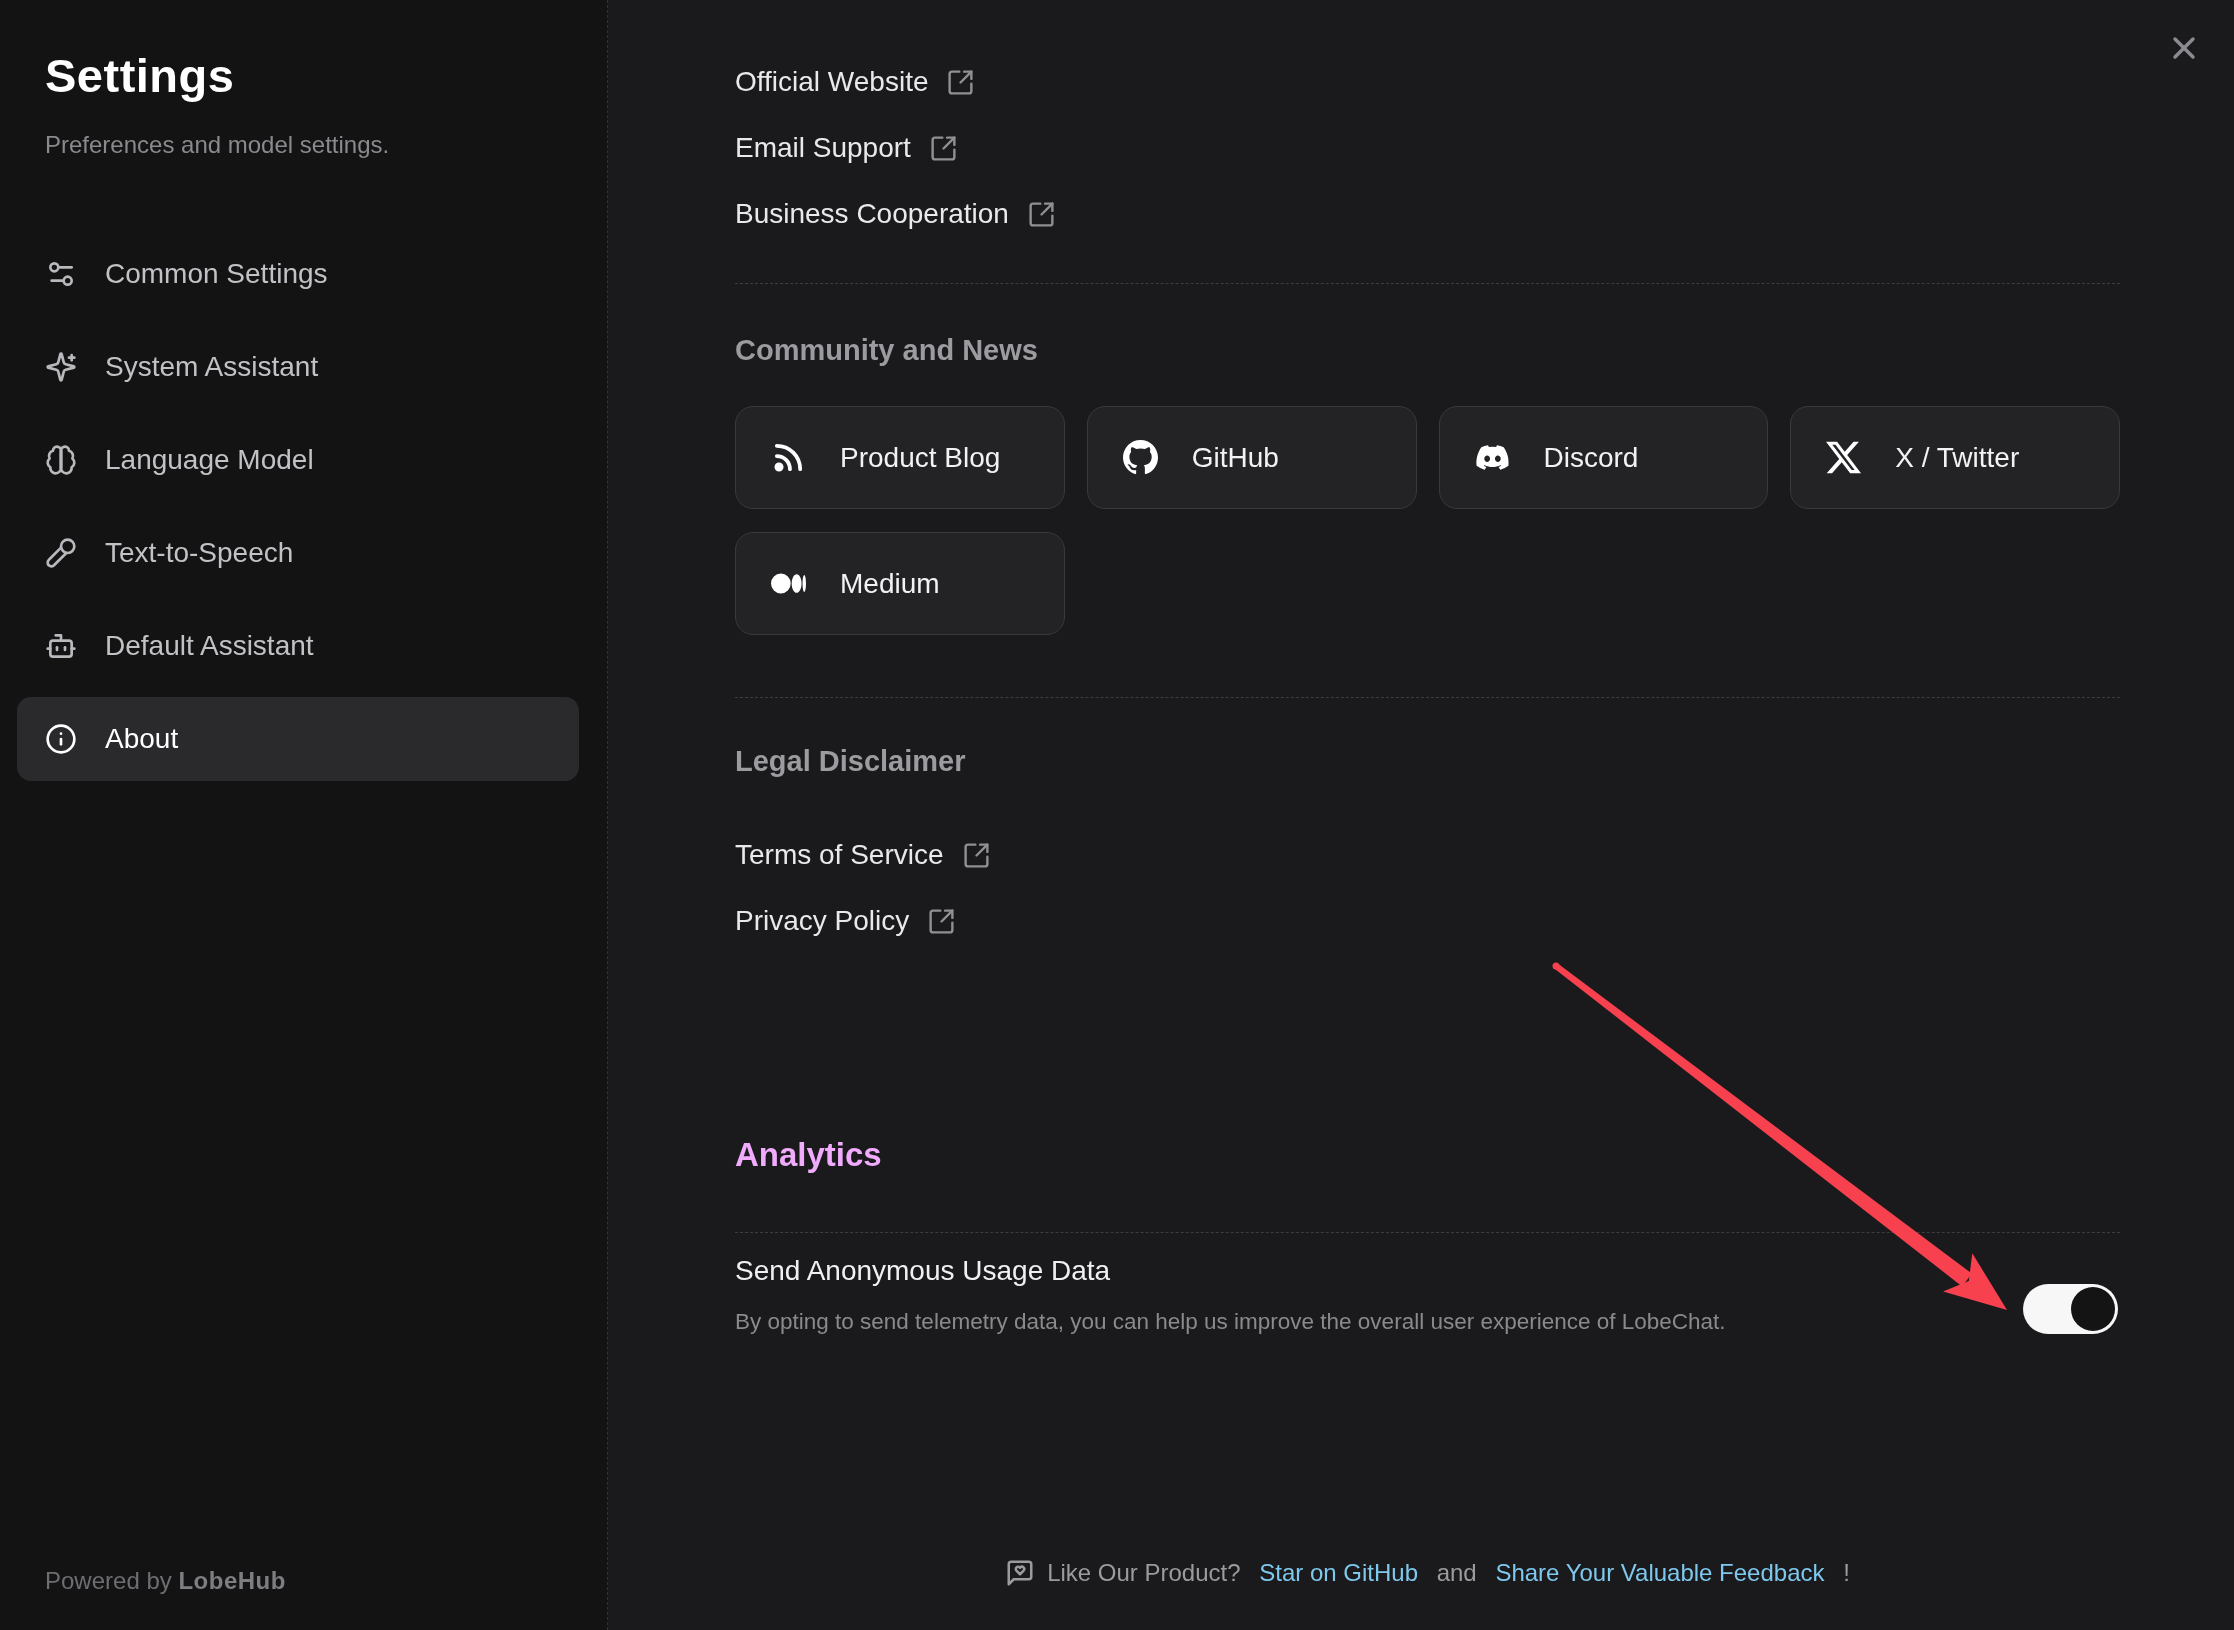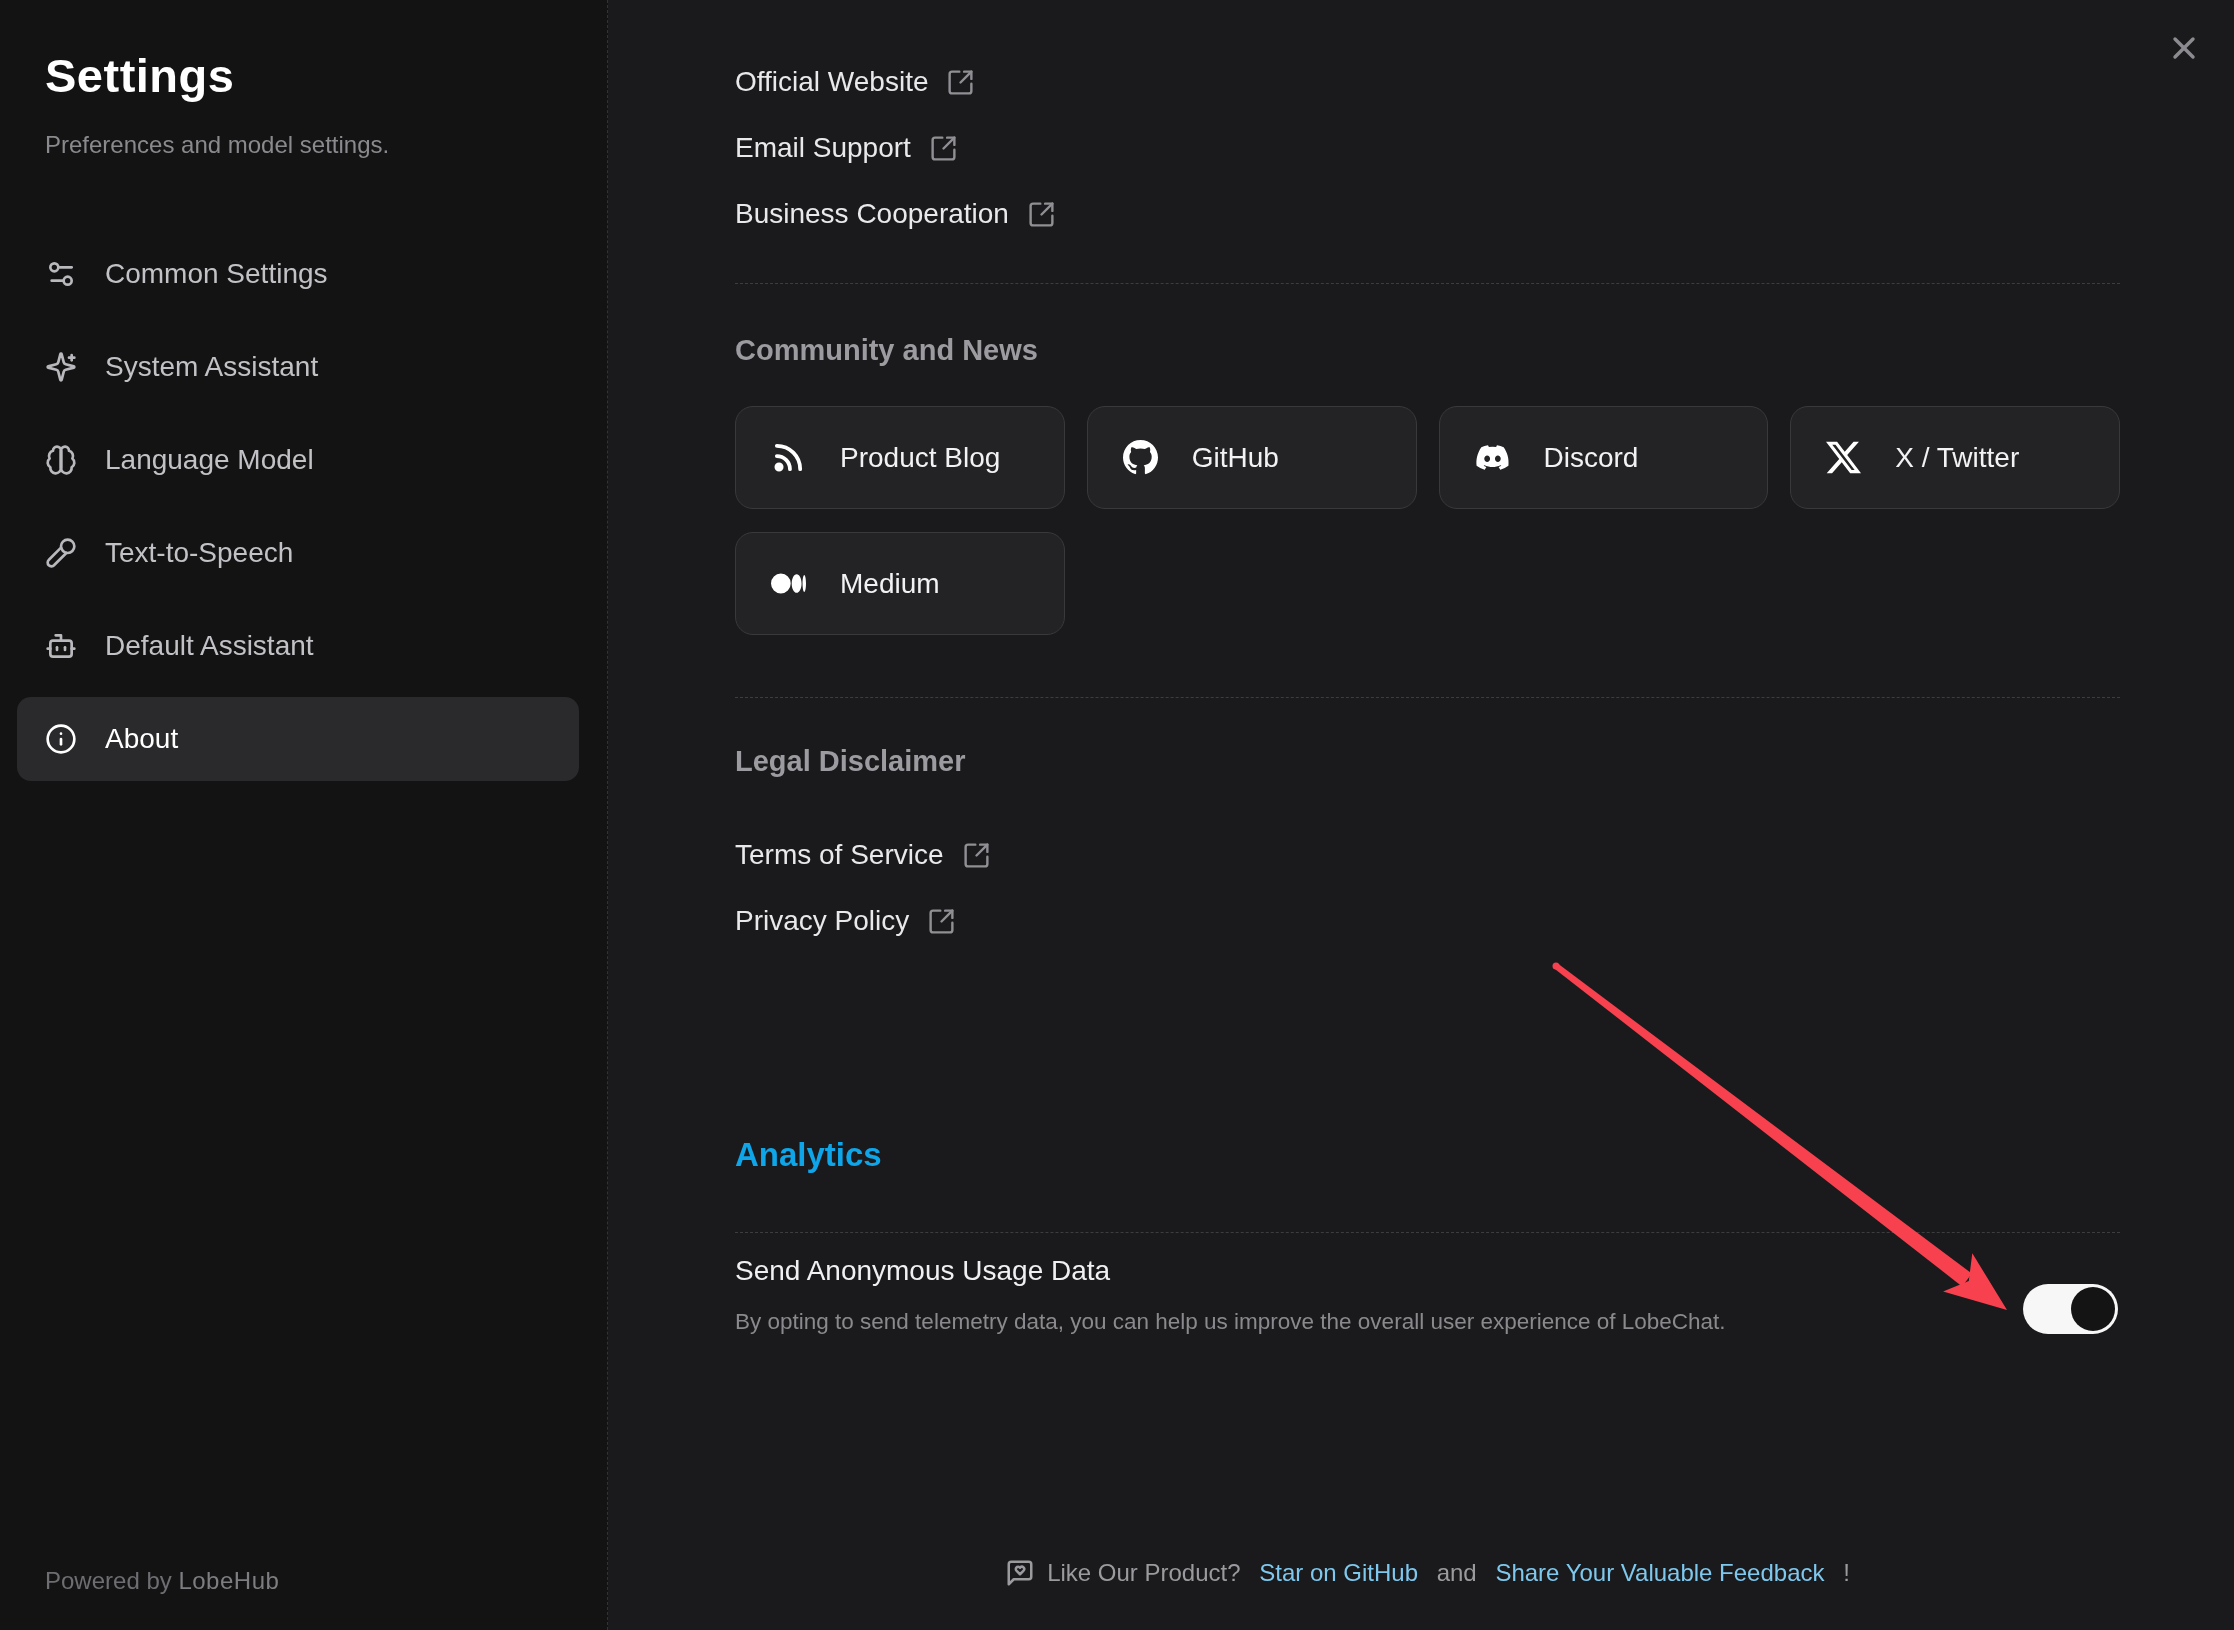--- a/index.html
+++ b/index.html
@@ -26,28 +26,28 @@
     display:flex; align-items:center; gap:0;
     padding-left:28px; cursor:pointer;
     color:#c2c2c6;
   }
   .nav-item svg { width:32px; height:32px; stroke:#b9b9bd; stroke-width:2; fill:none;
     stroke-linecap:round; stroke-linejoin:round; flex:0 0 auto; }
   .nav-item .nav-label { margin-left:28px; font-size:28px; }
   .nav-item.active { background:#2a2a2c; color:#ffffff; }
   .nav-item.active svg { stroke:#ffffff; }
   .sidebar-footer { position:absolute; left:45px; bottom:35px; font-size:24px; color:#6d6d72; }
-  .sidebar-footer b { color:#7d7d82; font-weight:400; letter-spacing:0.5px; }
+  .sidebar-footer b { color:#7d7d82; font-weight:700; letter-spacing:0.5px; }
 
   
   .main { position:absolute; left:608px; top:0; right:0; height:1630px; }
   .content { position:absolute; left:127px; top:0; width:1385px; height:1630px; }
 
   .section-heading { font-size:29px; font-weight:700; color:#9b9ba0; }
-  .section-heading.bright { font-size:33px; color:#0ea5e9; }
+  .section-heading.bright { font-size:33px; color:#f0abfc; }
 
   .divider { position:absolute; left:0; width:1385px; border-top:1px dashed #3d3d40; }
 
   .link-row { height:66px; display:flex; align-items:center; gap:18px; }
   .link-text { font-size:28px; color:#e9e9ec; cursor:pointer; }
   .ext-icon { width:29px; height:29px; stroke:#8f8f94; stroke-width:2; fill:none;
     stroke-linecap:round; stroke-linejoin:round; cursor:pointer; }
 
   .contact-title { position:absolute; left:0; top:-30px; }
 

